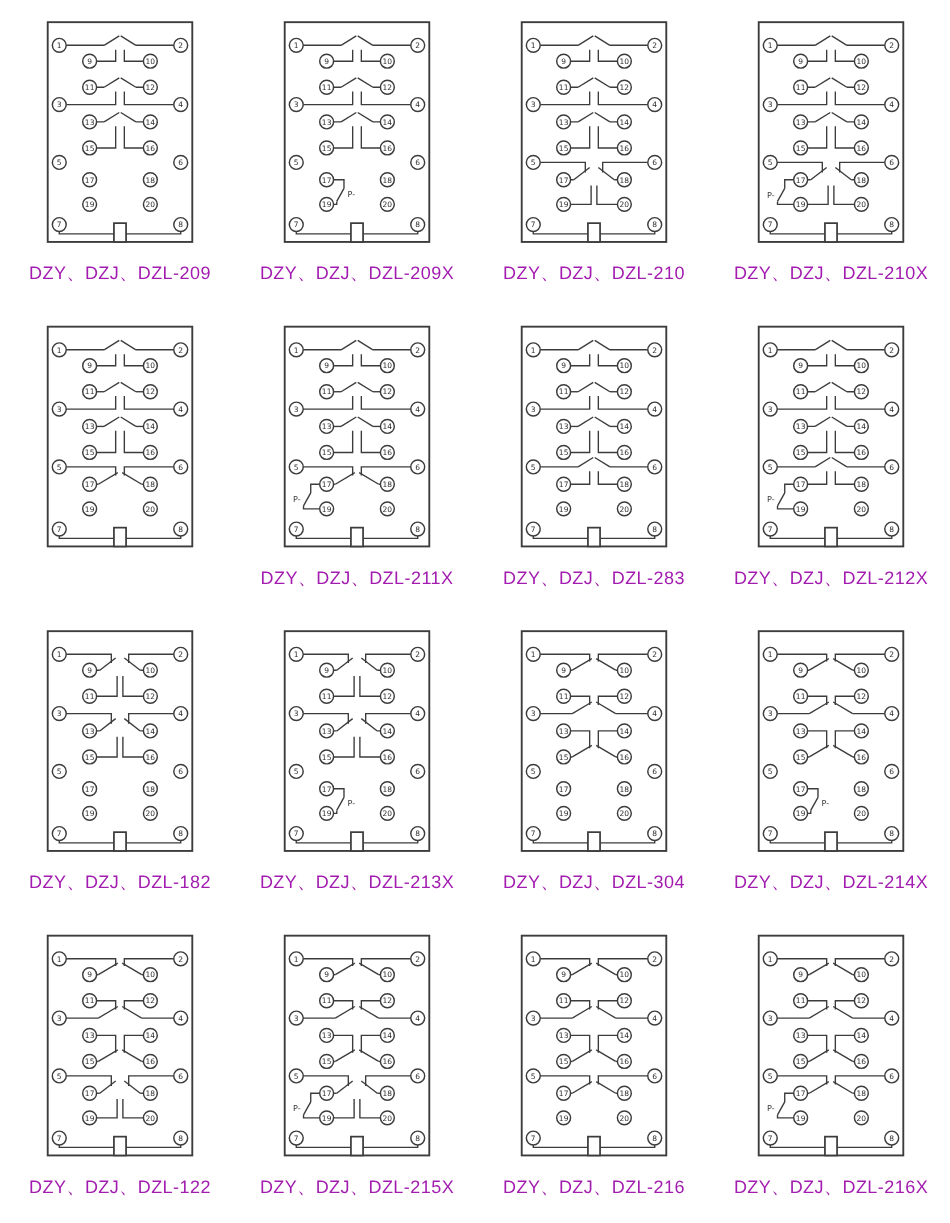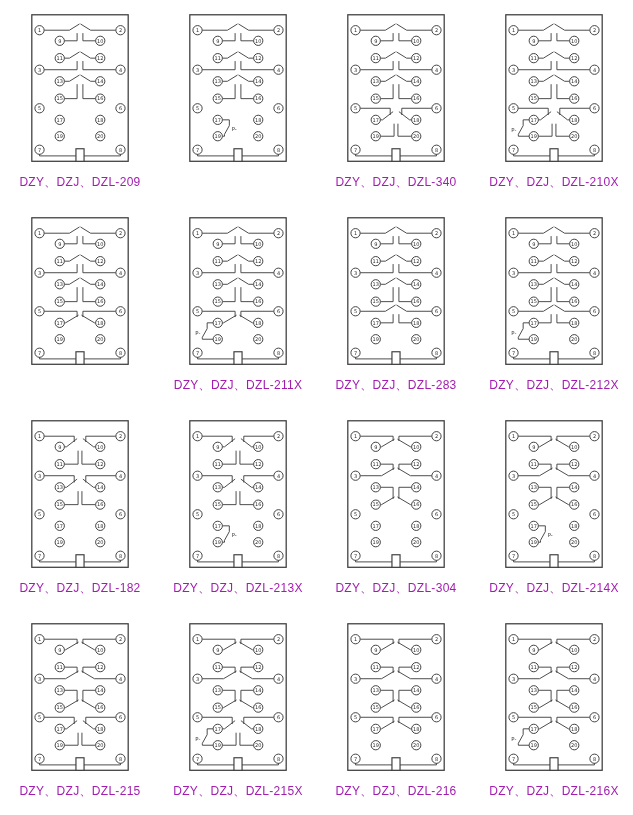--- a/index.html
+++ b/index.html
@@ -155,20 +155,21 @@
         <text x="77" y="94.9" font-size="5.2" fill="#2e2e2e" text-anchor="middle" font-family="DejaVu Sans, sans-serif">16</text>
         <circle cx="35" cy="115" r="4.8" fill="#ffffff" stroke="#3c3c3c" stroke-width="1"></circle>
         <text x="35" y="116.9" font-size="5.2" fill="#2e2e2e" text-anchor="middle" font-family="DejaVu Sans, sans-serif">17</text>
         <circle cx="77" cy="115" r="4.8" fill="#ffffff" stroke="#3c3c3c" stroke-width="1"></circle>
         <text x="77" y="116.9" font-size="5.2" fill="#2e2e2e" text-anchor="middle" font-family="DejaVu Sans, sans-serif">18</text>
         <circle cx="35" cy="132" r="4.8" fill="#ffffff" stroke="#3c3c3c" stroke-width="1"></circle>
         <text x="35" y="133.9" font-size="5.2" fill="#2e2e2e" text-anchor="middle" font-family="DejaVu Sans, sans-serif">19</text>
         <circle cx="77" cy="132" r="4.8" fill="#ffffff" stroke="#3c3c3c" stroke-width="1"></circle>
         <text x="77" y="133.9" font-size="5.2" fill="#2e2e2e" text-anchor="middle" font-family="DejaVu Sans, sans-serif">20</text>
       </svg>
+      <div class="model-label">DZY、DZJ、DZL-209X</div>
     </div>
     <div class="cell">
       <svg viewBox="0 0 112 166" width="108" height="160">
         <rect x="6" y="6" width="100" height="152" fill="none" stroke="#3c3c3c" stroke-width="1.3"></rect>
         <path d="M18.8,22 L45,22" fill="none" stroke="#3c3c3c" stroke-width="0.95"></path>
         <path d="M45,22 L55.5,15.5" fill="none" stroke="#3c3c3c" stroke-width="0.95"></path>
         <path d="M39.8,33 L53,33 L53,25" fill="none" stroke="#3c3c3c" stroke-width="0.95"></path>
         <path d="M93.2,22 L67,22" fill="none" stroke="#3c3c3c" stroke-width="0.95"></path>
         <path d="M67,22 L56.5,15.5" fill="none" stroke="#3c3c3c" stroke-width="0.95"></path>
         <path d="M72.2,33 L59,33 L59,25" fill="none" stroke="#3c3c3c" stroke-width="0.95"></path>
@@ -228,21 +229,21 @@
         <text x="77" y="94.9" font-size="5.2" fill="#2e2e2e" text-anchor="middle" font-family="DejaVu Sans, sans-serif">16</text>
         <circle cx="35" cy="115" r="4.8" fill="#ffffff" stroke="#3c3c3c" stroke-width="1"></circle>
         <text x="35" y="116.9" font-size="5.2" fill="#2e2e2e" text-anchor="middle" font-family="DejaVu Sans, sans-serif">17</text>
         <circle cx="77" cy="115" r="4.8" fill="#ffffff" stroke="#3c3c3c" stroke-width="1"></circle>
         <text x="77" y="116.9" font-size="5.2" fill="#2e2e2e" text-anchor="middle" font-family="DejaVu Sans, sans-serif">18</text>
         <circle cx="35" cy="132" r="4.8" fill="#ffffff" stroke="#3c3c3c" stroke-width="1"></circle>
         <text x="35" y="133.9" font-size="5.2" fill="#2e2e2e" text-anchor="middle" font-family="DejaVu Sans, sans-serif">19</text>
         <circle cx="77" cy="132" r="4.8" fill="#ffffff" stroke="#3c3c3c" stroke-width="1"></circle>
         <text x="77" y="133.9" font-size="5.2" fill="#2e2e2e" text-anchor="middle" font-family="DejaVu Sans, sans-serif">20</text>
       </svg>
-      <div class="model-label">DZY、DZJ、DZL-340</div>
+      <div class="model-label">DZY、DZJ、DZL-210</div>
     </div>
     <div class="cell">
       <svg viewBox="0 0 112 166" width="108" height="160">
         <rect x="6" y="6" width="100" height="152" fill="none" stroke="#3c3c3c" stroke-width="1.3"></rect>
         <path d="M18.8,22 L45,22" fill="none" stroke="#3c3c3c" stroke-width="0.95"></path>
         <path d="M45,22 L55.5,15.5" fill="none" stroke="#3c3c3c" stroke-width="0.95"></path>
         <path d="M39.8,33 L53,33 L53,25" fill="none" stroke="#3c3c3c" stroke-width="0.95"></path>
         <path d="M93.2,22 L67,22" fill="none" stroke="#3c3c3c" stroke-width="0.95"></path>
         <path d="M67,22 L56.5,15.5" fill="none" stroke="#3c3c3c" stroke-width="0.95"></path>
         <path d="M72.2,33 L59,33 L59,25" fill="none" stroke="#3c3c3c" stroke-width="0.95"></path>
@@ -943,21 +944,21 @@
         <text x="77" y="94.9" font-size="5.2" fill="#2e2e2e" text-anchor="middle" font-family="DejaVu Sans, sans-serif">16</text>
         <circle cx="35" cy="115" r="4.8" fill="#ffffff" stroke="#3c3c3c" stroke-width="1"></circle>
         <text x="35" y="116.9" font-size="5.2" fill="#2e2e2e" text-anchor="middle" font-family="DejaVu Sans, sans-serif">17</text>
         <circle cx="77" cy="115" r="4.8" fill="#ffffff" stroke="#3c3c3c" stroke-width="1"></circle>
         <text x="77" y="116.9" font-size="5.2" fill="#2e2e2e" text-anchor="middle" font-family="DejaVu Sans, sans-serif">18</text>
         <circle cx="35" cy="132" r="4.8" fill="#ffffff" stroke="#3c3c3c" stroke-width="1"></circle>
         <text x="35" y="133.9" font-size="5.2" fill="#2e2e2e" text-anchor="middle" font-family="DejaVu Sans, sans-serif">19</text>
         <circle cx="77" cy="132" r="4.8" fill="#ffffff" stroke="#3c3c3c" stroke-width="1"></circle>
         <text x="77" y="133.9" font-size="5.2" fill="#2e2e2e" text-anchor="middle" font-family="DejaVu Sans, sans-serif">20</text>
       </svg>
-      <div class="model-label">DZY、DZJ、DZL-215</div>
+      <div class="model-label">DZY、DZJ、DZL-122</div>
     </div>
     <div class="cell">
       <svg viewBox="0 0 112 166" width="108" height="160">
         <rect x="6" y="6" width="100" height="152" fill="none" stroke="#3c3c3c" stroke-width="1.3"></rect>
         <path d="M18.8,22 L53,22 L53,27" fill="none" stroke="#3c3c3c" stroke-width="0.95"></path>
         <path d="M39.8,33 L41,33" fill="none" stroke="#3c3c3c" stroke-width="0.95"></path>
         <path d="M41,33 L54.5,25" fill="none" stroke="#3c3c3c" stroke-width="0.95"></path>
         <path d="M93.2,22 L59,22 L59,27" fill="none" stroke="#3c3c3c" stroke-width="0.95"></path>
         <path d="M72.2,33 L71,33" fill="none" stroke="#3c3c3c" stroke-width="0.95"></path>
         <path d="M71,33 L57.5,25" fill="none" stroke="#3c3c3c" stroke-width="0.95"></path>

